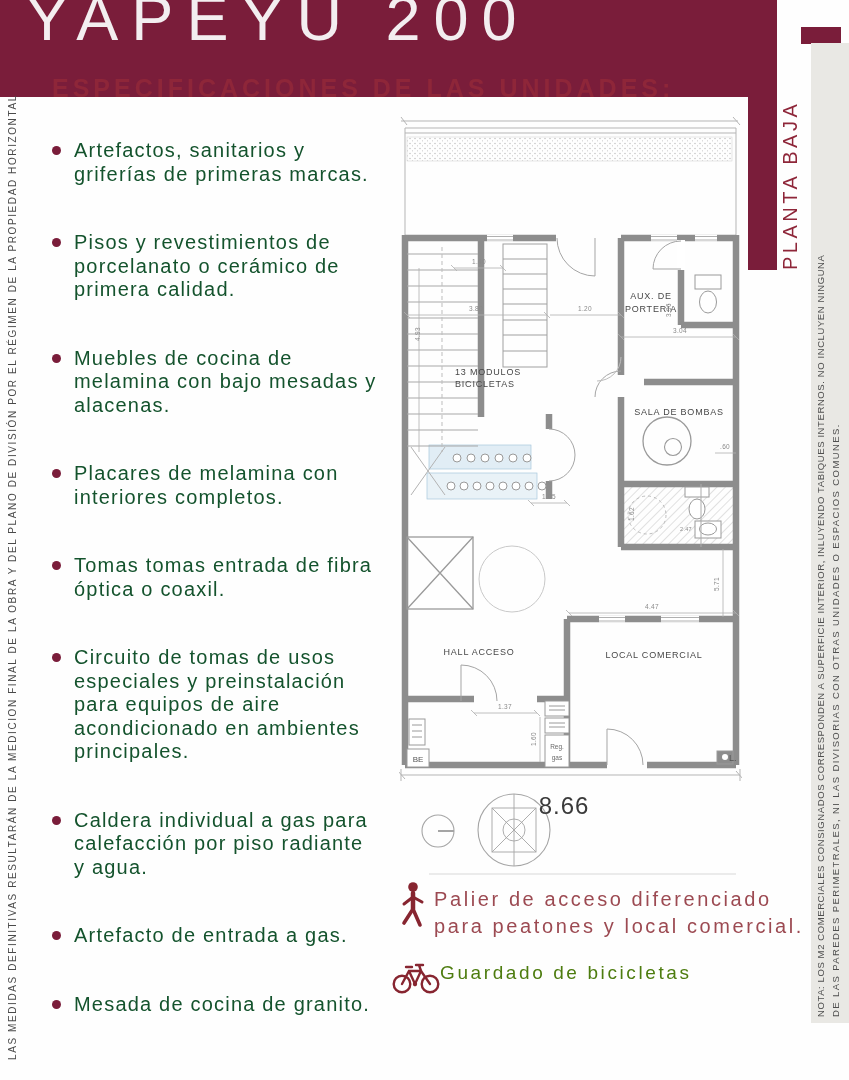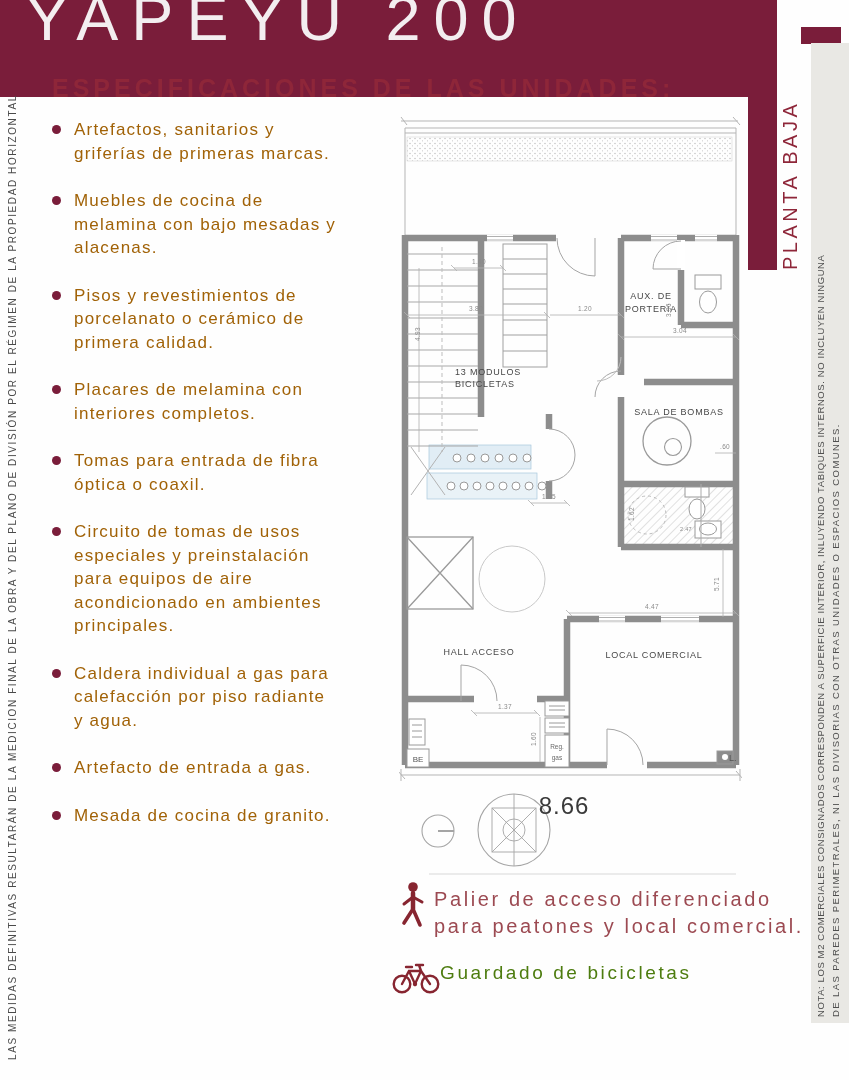--- a/index.html
+++ b/index.html
@@ -32,22 +32,22 @@
     position:absolute; left:779px; top:86px; height:184px;
     writing-mode:vertical-rl; transform:rotate(180deg);
     color:#8e2639; font-size:20px; font-weight:500; letter-spacing:3.5px; white-space:nowrap;
   }
 
   .section-title {
     position:absolute; left:52px; top:74px; color:#8e2639;
     font-size:25px; font-weight:700; letter-spacing:4px; white-space:nowrap;
   }
   .specs { position:absolute; left:52px; top:118px; width:350px; display:flex; flex-direction:column; gap:24px; }
-  .spec { position:relative; padding-left:22px; font-size:17px; line-height:23.5px;
-          letter-spacing:1.2px; color:#a16207; white-space:pre-line; }
+  .spec { position:relative; padding-left:22px; font-size:20px; line-height:23.5px;
+          letter-spacing:1.2px; color:#14532d; white-space:pre-line;margin-top:21px; }
   .spec::before { content:''; position:absolute; left:0; top:7px; width:9px; height:9px;
           border-radius:50%; background:#7a1d3a; }
 
   .floor-plan { position:absolute; left:399px; top:117px; width:343px; height:770px; }
   .floor-plan svg { display:block; }
 
   .legend-row-1-icon { position:absolute; left:399px; top:881px; }
   .legend-row-1-text { position:absolute; left:434px; top:886px; color:#9c4a52; font-size:20px;
        line-height:27px; letter-spacing:2.6px; white-space:pre-line; }
   .legend-row-2-icon { position:absolute; left:392px; top:957px; }
@@ -75,29 +75,29 @@
   <div class="vtext left-note">LAS MEDIDAS DEFINITIVAS RESULTARÁN DE LA MEDICION FINAL DE LA OBRA Y DEL PLANO DE DIVISIÓN POR EL RÉGIMEN DE LA PROPIEDAD HORIZONTAL</div>
   <div class="vtext right-note-1">NOTA: LOS M2 COMERCIALES CONSIGNADOS CORRESPONDEN A SUPERFICIE INTERIOR, INLUYENDO TABIQUES INTERNOS. NO INCLUYEN NINGUNA</div>
   <div class="vtext right-note-2">DE LAS PAREDES PERIMETRALES, NI LAS DIVISORIAS CON OTRAS UNIDADES O ESPACIOS COMUNES.</div>
   <div class="planta-label">PLANTA BAJA</div>
 
   <div class="section-title">ESPECIFICACIONES DE LAS UNIDADES:</div>
 
   <div class="specs">
     <div class="spec">Artefactos, sanitarios y
 griferías de primeras marcas.</div>
+    <div class="spec">Pisos y revestimientos de
+porcelanato o cerámico de
+primera calidad.</div>
     <div class="spec">Muebles de cocina de
 melamina con bajo mesadas y
 alacenas.</div>
-    <div class="spec">Pisos y revestimientos de
-porcelanato o cerámico de
-primera calidad.</div>
     <div class="spec">Placares de melamina con
 interiores completos.</div>
-    <div class="spec">Tomas para entrada de fibra
+    <div class="spec">Tomas tomas entrada de fibra
 óptica o coaxil.</div>
     <div class="spec">Circuito de tomas de usos
 especiales y preinstalación
 para equipos de aire
 acondicionado en ambientes
 principales.</div>
     <div class="spec">Caldera individual a gas para
 calefacción por piso radiante
 y agua.</div>
     <div class="spec">Artefacto de entrada a gas.</div>

